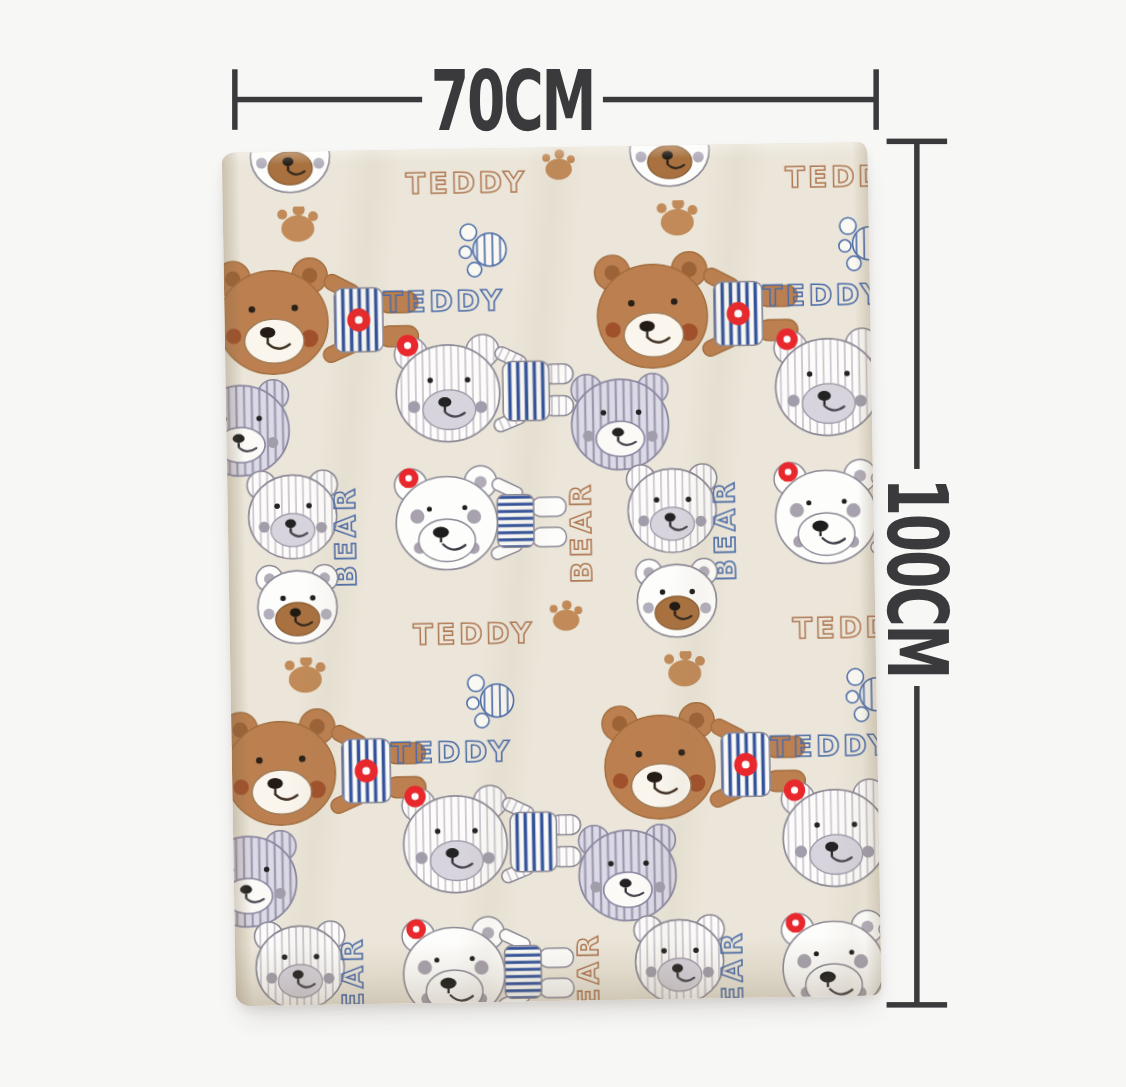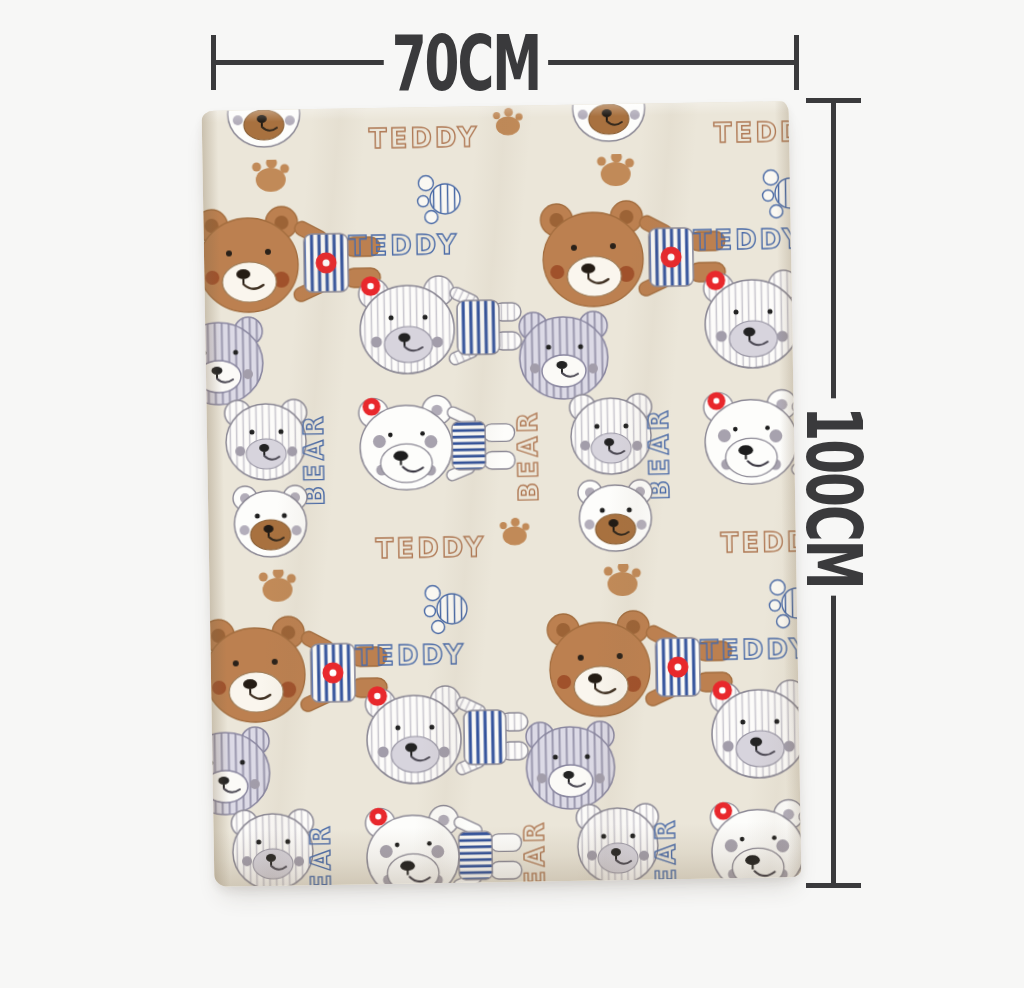--- a/index.html
+++ b/index.html
@@ -1,21 +1,21 @@
 <!DOCTYPE html>
 <html><head>
 <meta charset="utf-8">
 <style>
   html,body{margin:0;padding:0;}
   body{
     width:1024px;height:988px;position:relative;overflow:hidden;
     background:#f7f7f6;
     font-family:"DejaVu Sans","Liberation Sans",sans-serif;
   }
-  .stage{position:absolute;inset:0;}
+  .stage{position:absolute;inset:0;margin-top:28px;}
   
   .dim-line{position:absolute;background:#3a3a3c;}
   .h-line{left:213px;top:60px;width:585px;height:5px;}
   .h-cap{width:5px;height:55px;top:35px;}
   .h-cap.start{left:211px;}
   .h-cap.end{left:794px;}
   .v-line{left:831px;top:100px;width:5px;height:786px;}
   .v-cap{width:55px;height:5px;left:806px;}
   .v-cap.start{top:98px;}
   .v-cap.end{top:883px;}

